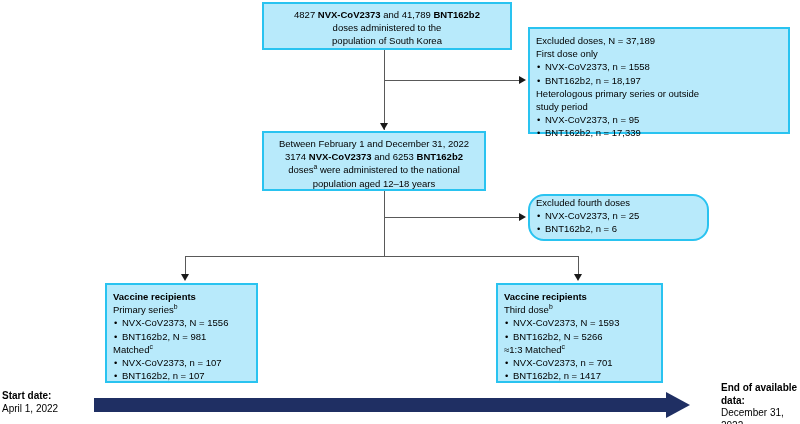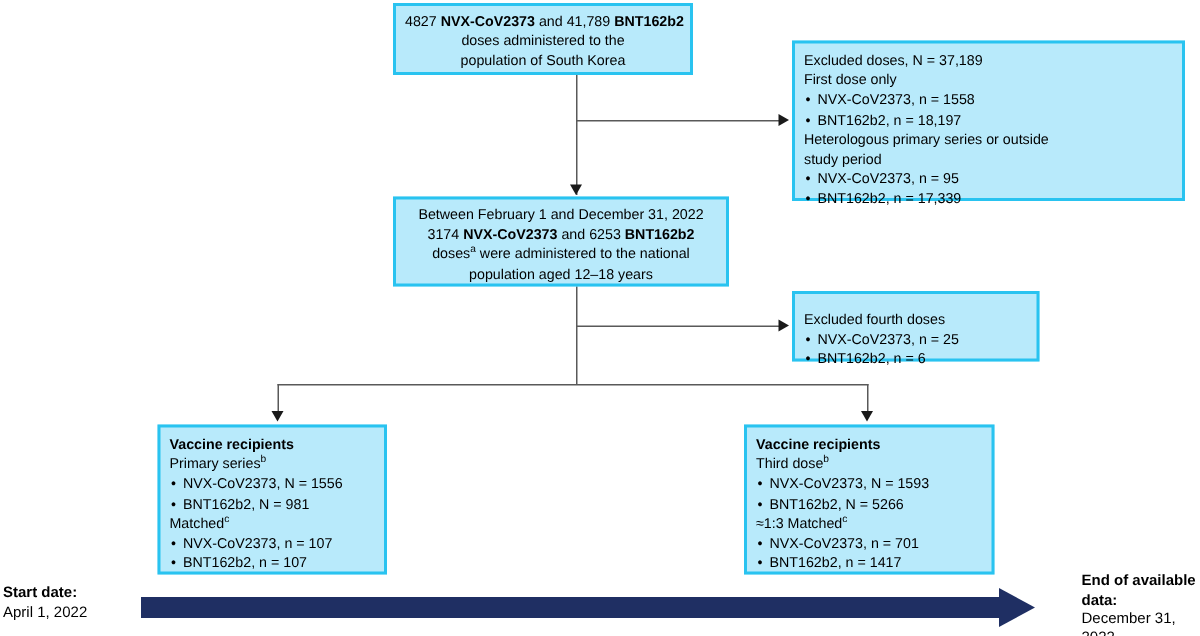--- a/index.html
+++ b/index.html
@@ -109,21 +109,21 @@
 
   <div class="hline" style="left:384px; top:217px; width:136px;"></div>
   <div class="arrowright" style="left:519px; top:212.5px;"></div>
 
   <div class="hline" style="left:185px; top:256px; width:394px;"></div>
   <div class="vline" style="left:185px; top:256px; height:20px;"></div>
   <div class="vline" style="left:578px; top:256px; height:20px;"></div>
   <div class="arrowdown" style="left:180.5px; top:274px;"></div>
   <div class="arrowdown" style="left:573.5px; top:274px;"></div>
 
-  <div class="box center" style="left:262px; top:2px; width:200px; height:48px;">
+  <div class="box center" style="left:262px; top:2px; width:250px; height:48px;">
     <div class="ln">
       <span>4827 </span><b>NVX-CoV2373</b><span> and 41,789 </span><b>BNT162b2</b>
     </div>
     <div class="ln">doses administered to the</div>
     <div class="ln">population of South Korea</div>
   </div>
 
   <div class="box left" style="left:528px; top:27px; width:262px; height:107px; padding-top:5px;">
     <div class="ln">Excluded doses, N = 37,189</div>
     <div class="ln">First dose only</div>
@@ -139,21 +139,21 @@
     <div class="ln">Between February 1 and December 31, 2022</div>
     <div class="ln">
       <span>3174 </span><b>NVX-CoV2373</b><span> and 6253 </span><b>BNT162b2</b>
     </div>
     <div class="ln">
       <span>doses</span><sup>a</sup><span> were administered to the national</span>
     </div>
     <div class="ln">population aged 12–18 years</div>
   </div>
 
-  <div class="box left" style="left:528px; top:194px; width:165px; height:47px; padding-top:11px;">
+  <div class="box left" style="left:528px; top:194px; width:181px; height:47px; padding-top:0;border-radius:16px;">
     <div class="ln">Excluded fourth doses</div>
     <div class="ln bullet">NVX-CoV2373, n = 25</div>
     <div class="ln bullet">BNT162b2, n = 6</div>
   </div>
 
   <div class="box left" style="left:105px; top:283px; width:153px; height:100px; padding-top:5px;">
     <div class="ln hdr">Vaccine recipients</div>
     <div class="ln"><span>Primary series</span><sup>b</sup></div>
     <div class="ln bullet">NVX-CoV2373, N = 1556</div>
     <div class="ln bullet">BNT162b2, N = 981</div>

